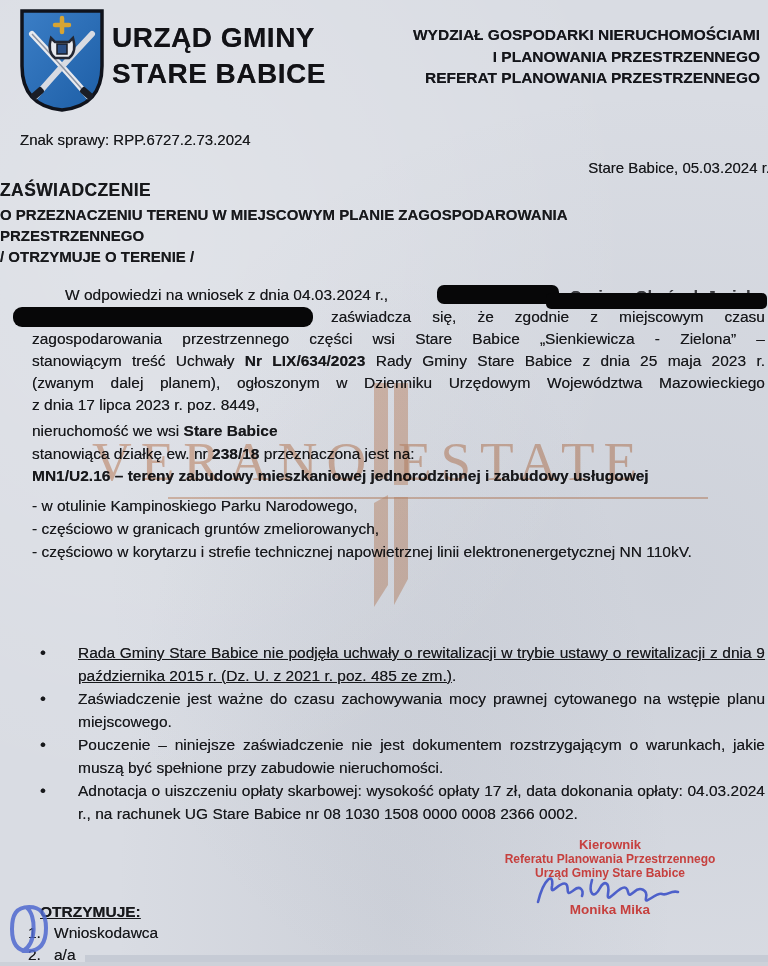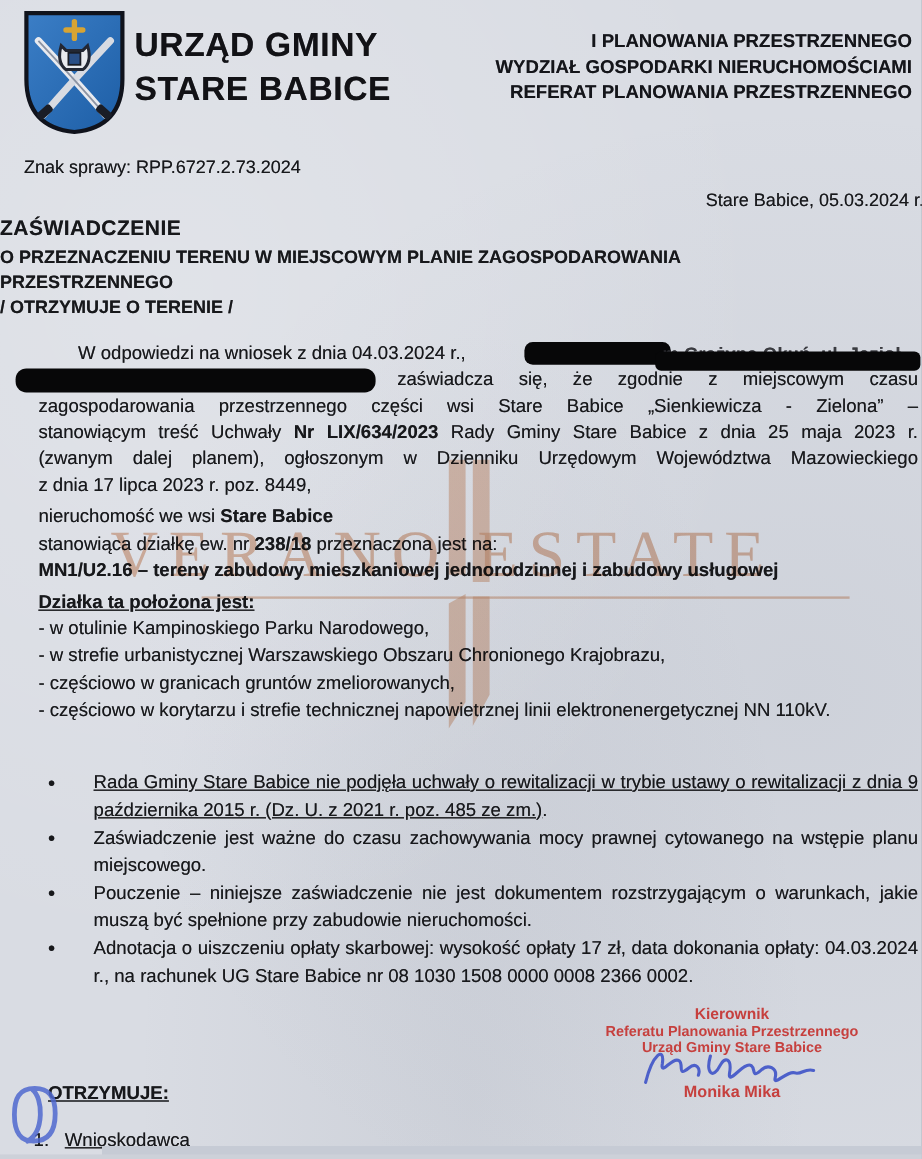--- a/index.html
+++ b/index.html
@@ -54,21 +54,21 @@
   .bu{font-weight:400;text-decoration:underline;}
   
   .stamp{position:absolute;left:470px;top:838px;width:280px;text-align:center;color:#c6403e;}
   .stamp .s1{font-size:13px;font-weight:700;line-height:14px;}
   .stamp .s2{font-size:12px;font-weight:700;line-height:14px;}
   .stamp .sname{font-size:13.5px;font-weight:700;margin-top:22px;}
   .sig{position:absolute;left:60px;top:28px;width:170px;height:46px;}
   
   .footer{position:absolute;left:28px;top:903px;font-size:15.5px;}
   .fhead{font-weight:700;text-decoration:underline;margin-left:12px;}
-  .fitem{line-height:20px;margin-top:20px;text-decoration:underline;}
+  .fitem{line-height:20px;margin-top:2px;}
   .fnum{display:inline-block;width:26px;}
   .circ{position:absolute;left:-22px;top:0px;width:46px;height:52px;}
   
   .wm{position:absolute;left:0;top:0;width:768px;height:866px;pointer-events:none;z-index:40;mix-blend-mode:multiply;}
   .wmtext{position:absolute;left:92px;top:430px;width:660px;font-family:"Liberation Serif", serif;font-size:55px;letter-spacing:9px;color:#d89a74;opacity:.62;white-space:nowrap;}
   .wmline{position:absolute;left:168px;top:497px;width:540px;height:2px;background:#d89a74;opacity:.55;}
   .wmlogo{position:absolute;left:360px;top:383px;width:60px;height:230px;opacity:.55;}
   .bottomstrip{position:absolute;left:85px;bottom:0;width:683px;height:11px;background:#c6cbd5;}
   .bottomedge{position:absolute;left:0;bottom:0;width:768px;height:4px;background:#cdd1d9;}
 </style>
@@ -94,22 +94,22 @@
       <path d="M33 30 q-4 14 4 20 h14 q8 -6 4 -20 l-4 4 h-14 Z" fill="#e8eaef" stroke="#232733" stroke-width="2.5"></path>
       <rect x="39" y="36" width="10" height="10" fill="#2a4f86" stroke="#1a1d26" stroke-width="1.5"></rect>
       <path d="M44 12 v12 M38 18 h12" stroke="#d9a androgen933" stroke-width="0"></path>
       <path d="M44 10 v14 M37 17 h14" stroke="#d7a433" stroke-width="4.5" stroke-linecap="round"></path>
     </svg>
     <div class="orgname scantext">
       <div>URZĄD GMINY</div>
       <div>STARE BABICE</div>
     </div>
     <div class="dept scantext">
+      <div>WYDZIAŁ GOSPODARKI NIERUCHOMOŚCIAMI</div>
       <div>I PLANOWANIA PRZESTRZENNEGO</div>
-      <div>WYDZIAŁ GOSPODARKI NIERUCHOMOŚCIAMI</div>
       <div>REFERAT PLANOWANIA PRZESTRZENNEGO</div>
     </div>
     <div class="bluebar"></div>
   </div>
 
   <div class="meta-left scantext">Znak sprawy: RPP.6727.2.73.2024</div>
   <div class="meta-right scantext">Stare Babice, 05.03.2024 r.</div>
 
   <div class="title scantext">
     <div class="t1">ZAŚWIADCZENIE</div>
@@ -135,23 +135,21 @@
     <div class="iline">z dnia 17 lipca 2023 r. poz. 8449,</div>
   </div>
 
   <div class="property scantext">
     <div><span>nieruchomość we wsi </span><span class="bold">Stare Babice</span></div>
     <div><span>stanowiąca działkę ew. nr </span><span class="bold">238/18</span><span> przeznaczona jest na:</span></div>
     <div class="bold">MN1/U2.16 – tereny zabudowy mieszkaniowej jednorodzinnej i zabudowy usługowej</div>
   </div>
 
   <div class="location scantext">
-    <div class="lochead">Działka ta położona jest:</div>
     <div class="li">- w otulinie Kampinoskiego Parku Narodowego,</div>
-    <div class="li">- w strefie urbanistycznej Warszawskiego Obszaru Chronionego Krajobrazu,</div>
     <div class="li">- częściowo w granicach gruntów zmeliorowanych,</div>
     <div class="li">- częściowo w korytarzu i strefie technicznej napowietrznej linii elektronenergetycznej NN 110kV.</div>
   </div>
 
   <div class="notes scantext">
     <div class="nb">
       <span class="mark">•</span>
       <span class="btxt"><span class="bu">Rada Gminy Stare Babice nie podjęła uchwały o rewitalizacji w trybie ustawy o rewitalizacji z dnia 9 października 2015 r. (Dz. U. z 2021 r. poz. 485 ze zm.)</span><span>.</span></span>
     </div>
     <div class="nb">

